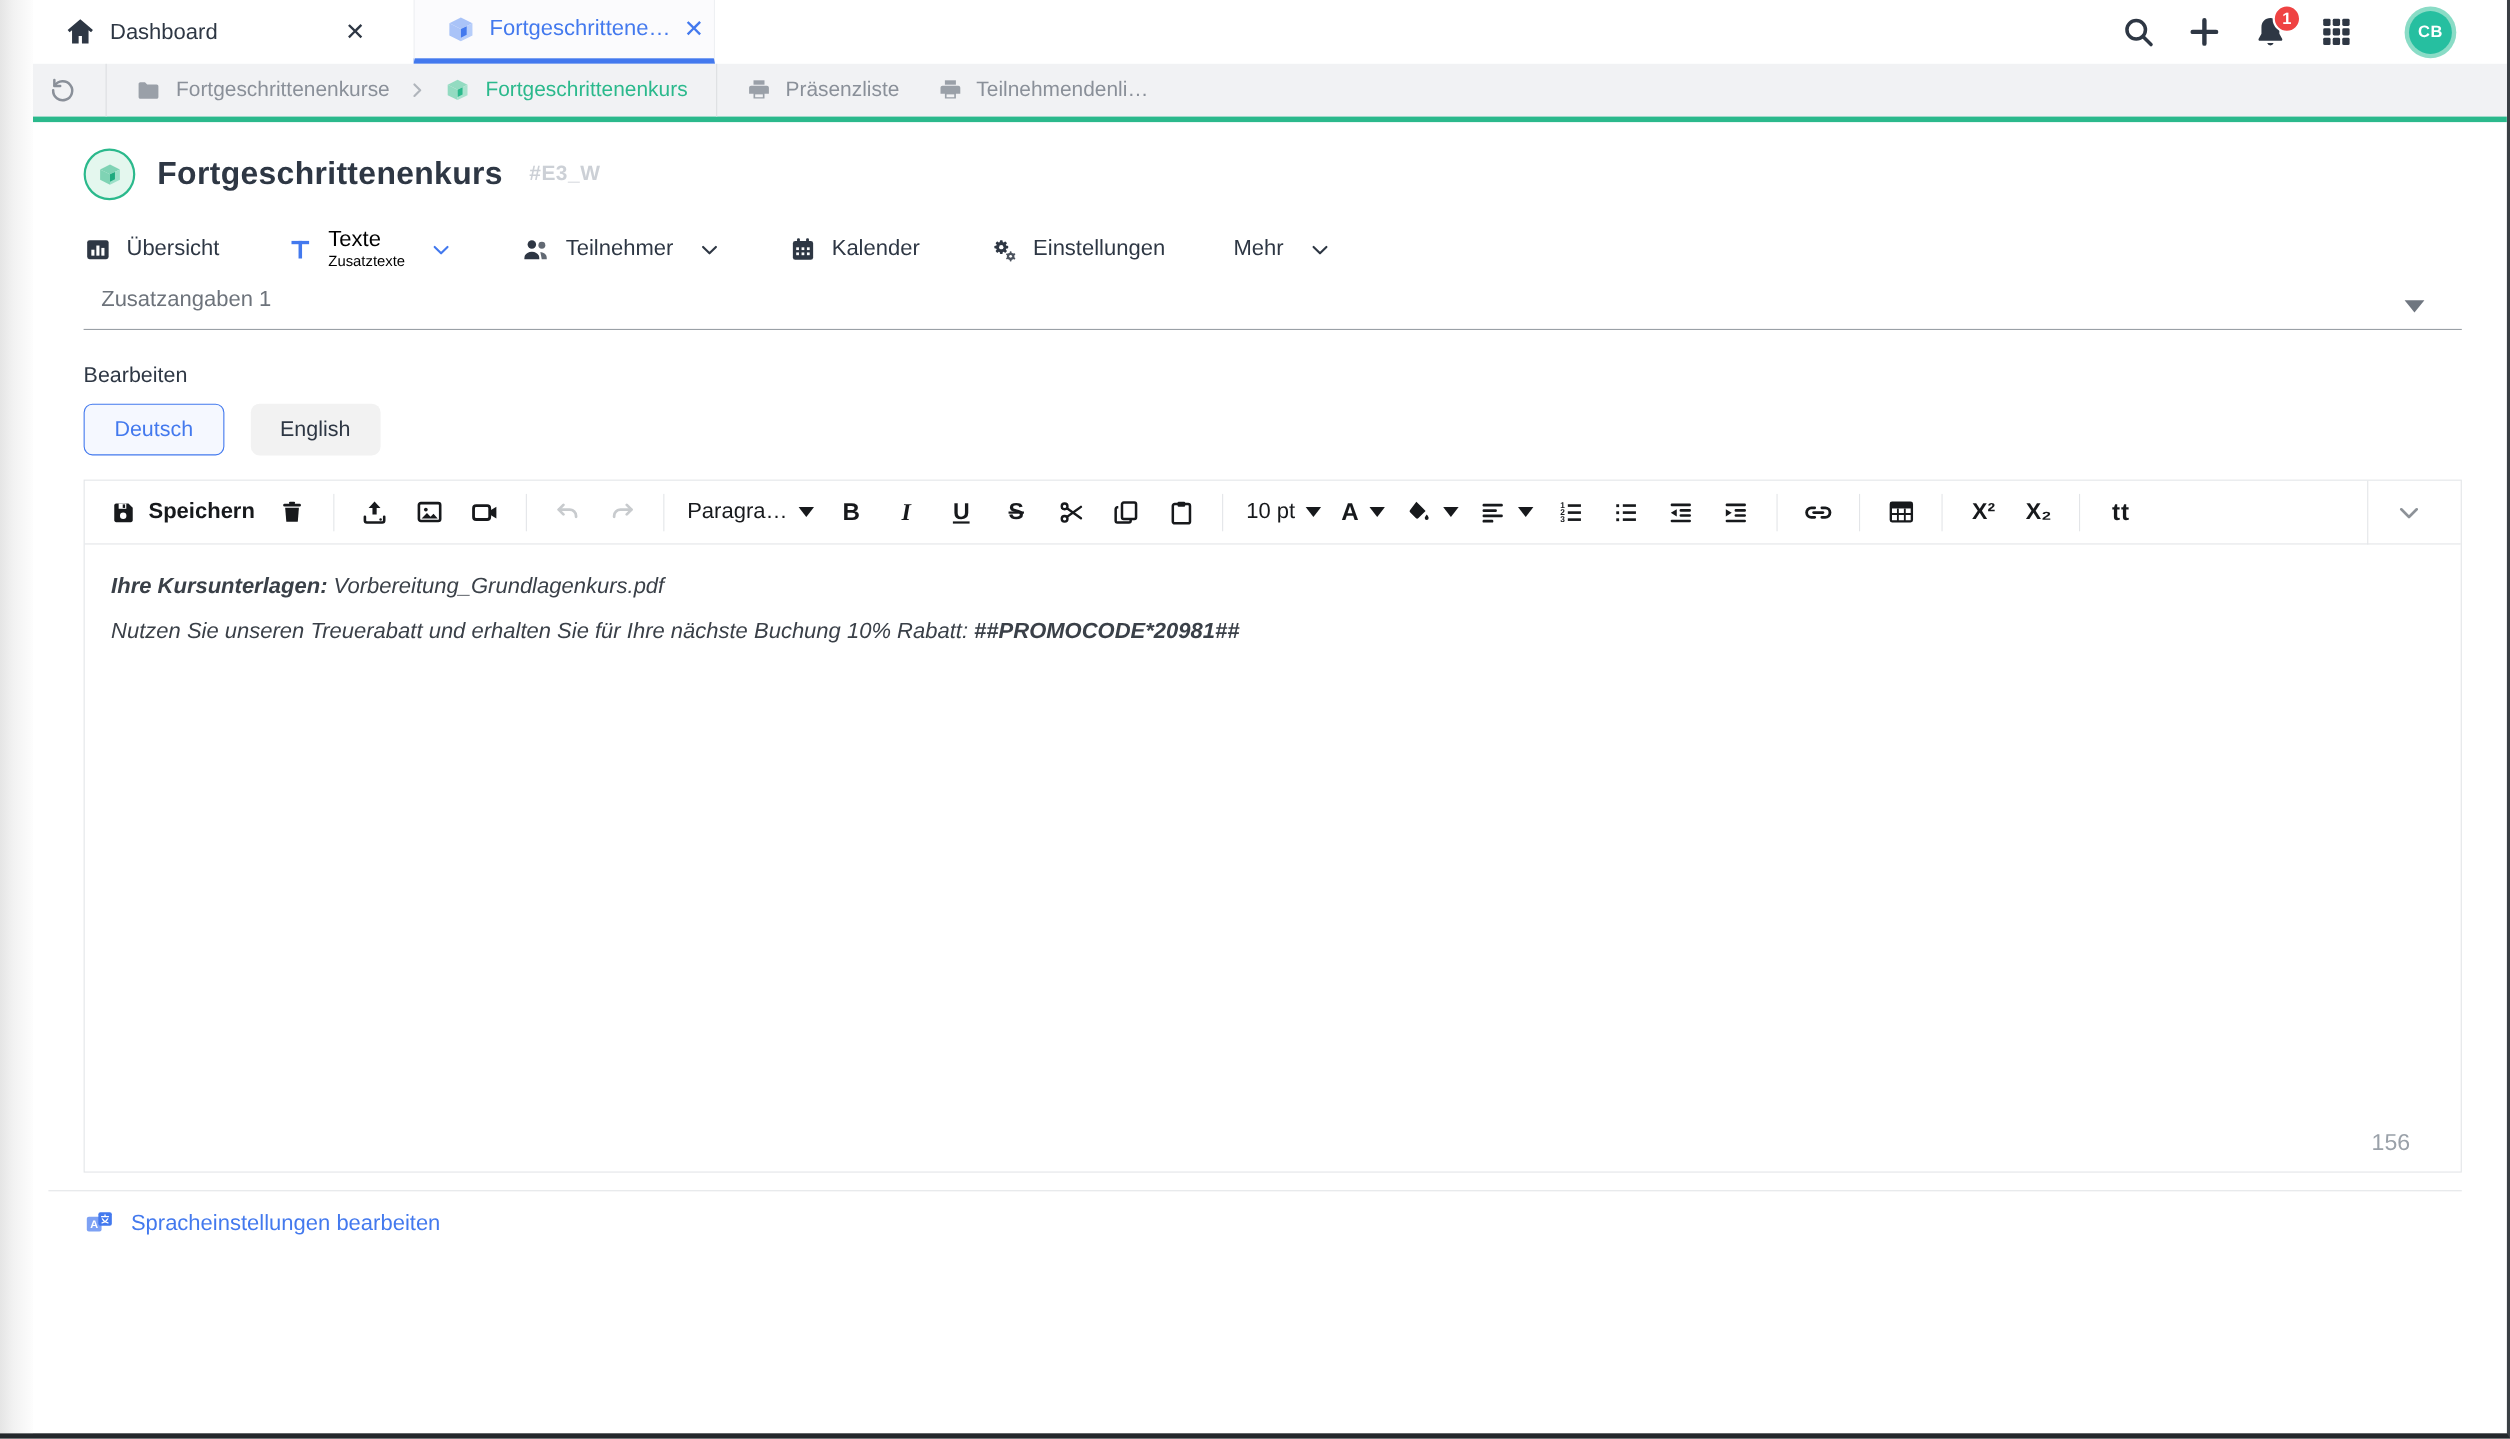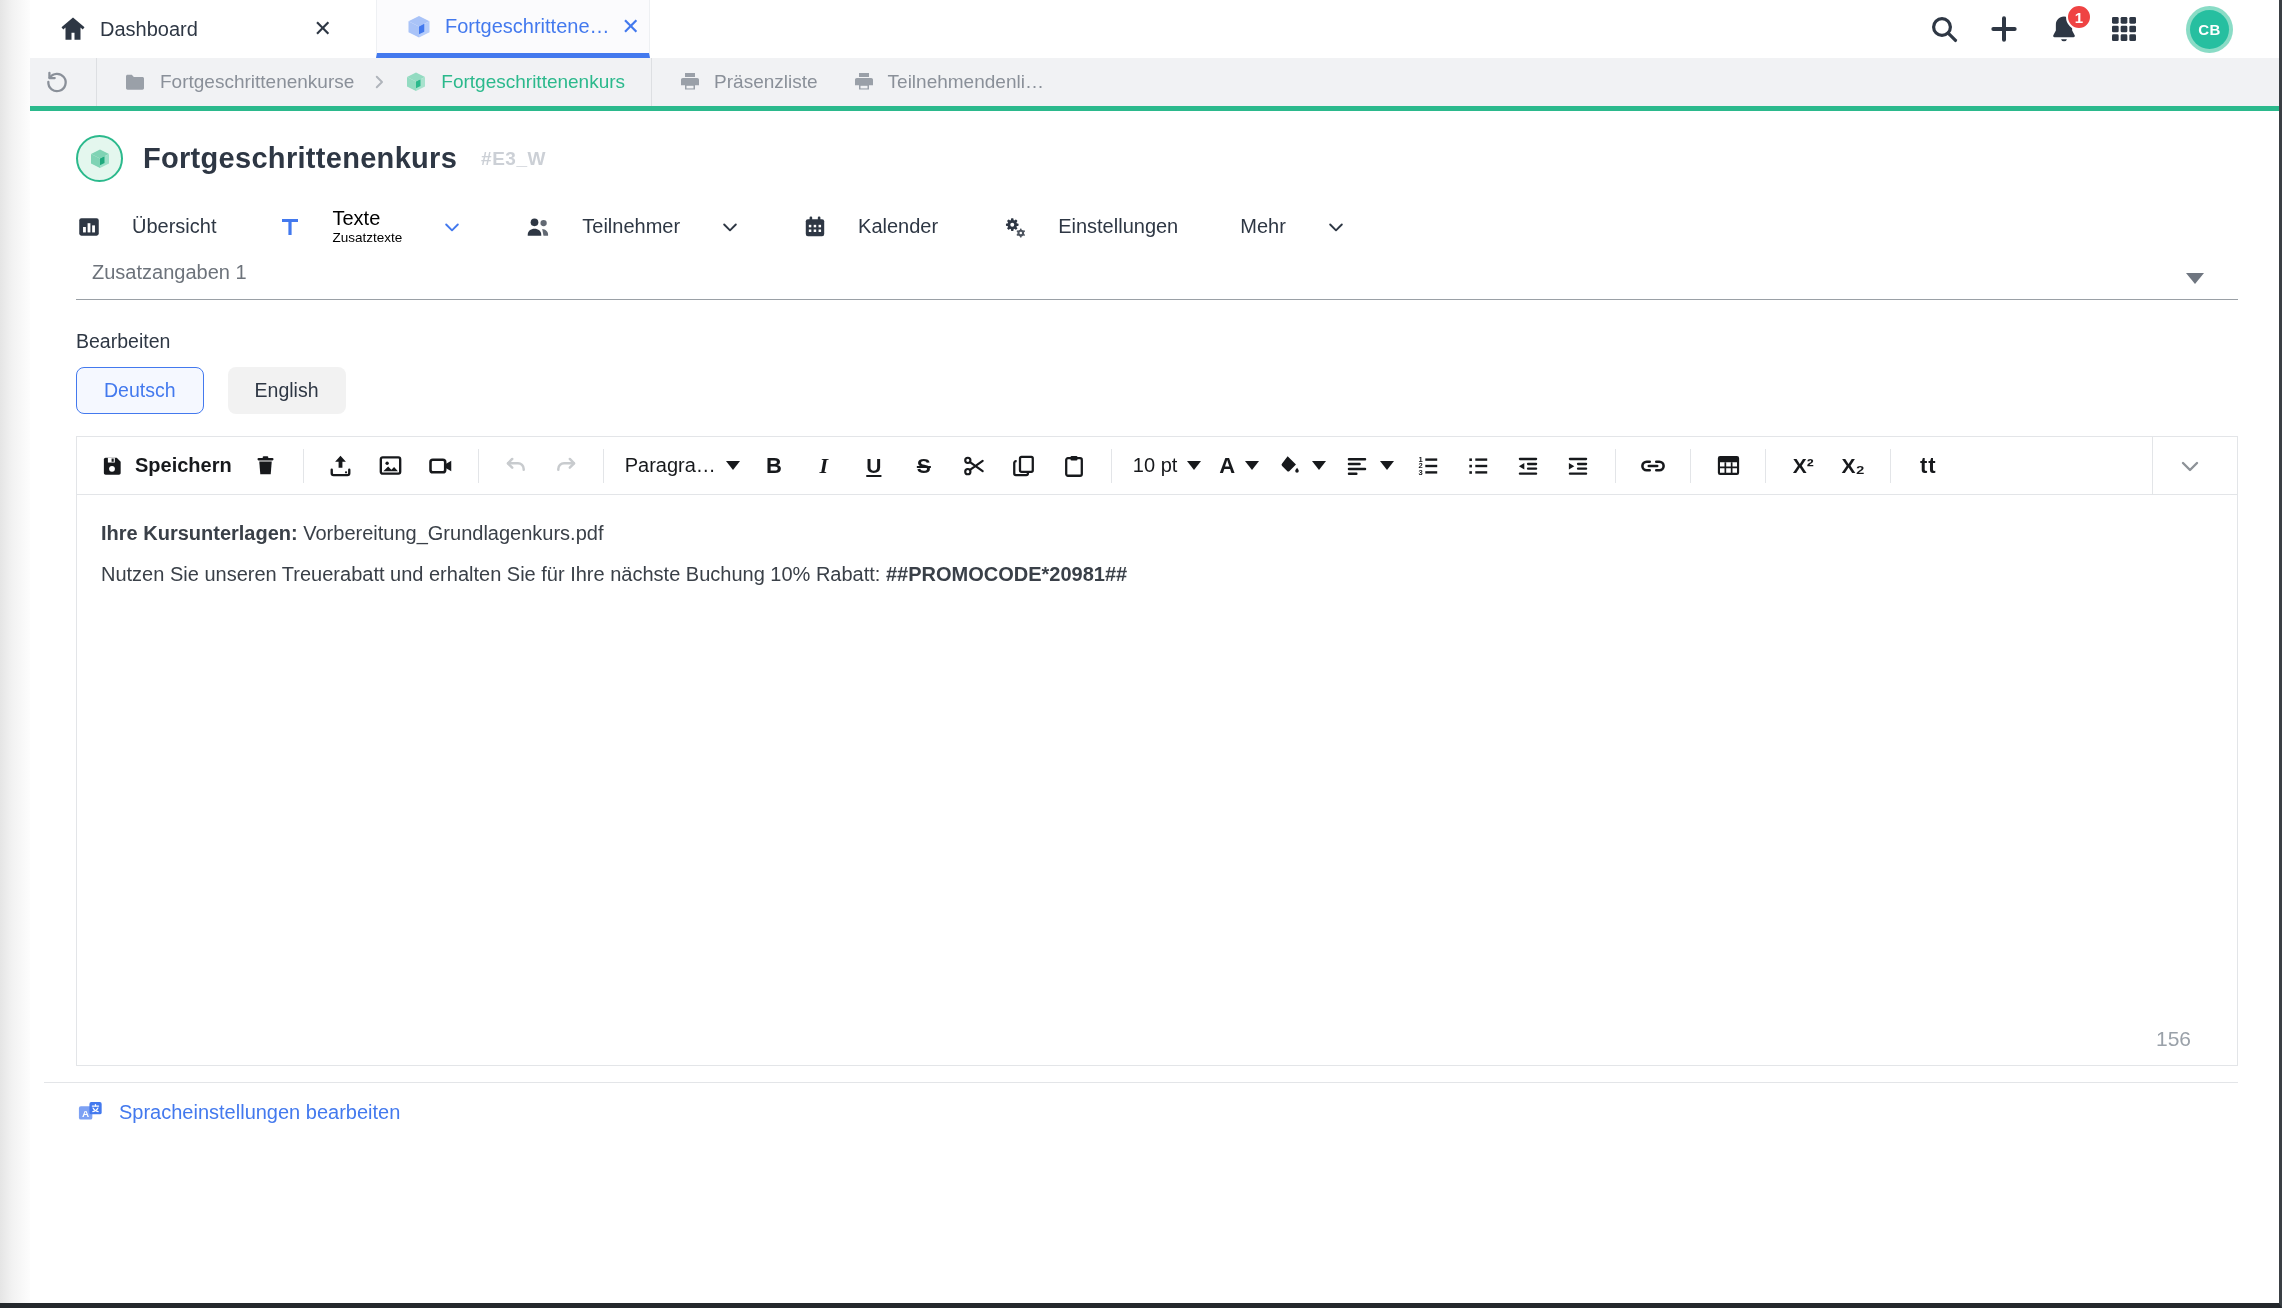--- a/index.html
+++ b/index.html
@@ -45,21 +45,21 @@
 
   
   .content{ padding:0 41px 0 76px; position:relative; z-index:5;}
   .title-row{ margin-top:24px; display:flex; align-items:center; gap:20px;}
   .course-icon{ width:47px; height:47px; border-radius:50%; background:#e4f7ee; border:2px solid #2bb98c;
     display:flex; align-items:center; justify-content:center;}
   .page-title{ font-size:29px; font-weight:bold; color:#2e3744; letter-spacing:.3px;}
   .page-badge{ font-size:19px; font-weight:bold; color:#ccd0d6; margin-left:4px; letter-spacing:.5px;}
 
   .nav-row{ margin-top:26px; display:flex; align-items:center; gap:62px; font-size:20px;}
-  .nav-item{ display:flex; align-items:center; gap:30px; cursor:pointer; color:#2e3744;justify-content:space-between;}
+  .nav-item{ display:flex; align-items:center; gap:13px; cursor:pointer; color:#2e3744;justify-content:space-between;}
   .nav-item.active{ color:#000000; }
   .nav-stack{ display:flex; flex-direction:column; line-height:1.05;}
   .nav-sub{ font-size:13.5px; margin-top:2px;}
   .nav-caret{ margin-left:10px; }
 
   .field-label{ margin-top:32px; font-size:19.5px; color:#2e3744;}
   .select{ margin-top:16px; display:flex; align-items:flex-end; justify-content:space-between;
     border-bottom:1px solid #9aa0a6; padding:0 34px 15px 16px; cursor:pointer;}
   .select-value{ font-size:20px; color:#6d737b; }
 
@@ -86,21 +86,21 @@
   .glyph-script{ font-size:21px; font-weight:bold;}
   .glyph-tt{ font-size:22px; font-weight:bold; letter-spacing:1px;}
   .tsep{ width:1px; height:34px; background:#e3e5e8; margin:0 9px; flex:none;}
   .tsep-tall{ width:1px; height:58px; background:#e3e5e8; margin-left:auto; flex:none;}
   .tbtn-more{ width:62px; color:#8d9298;}
   .caret-down{ width:0; height:0; border-left:7px solid transparent; border-right:7px solid transparent;
     border-top:9px solid #17191c; flex:none;}
   .caret-grey{ border-top-color:#6f7680; border-left-width:9px; border-right-width:9px; border-top-width:11px;}
 
   .editor-body{ height:570px; padding:24px 24px 0 24px; position:relative; font-size:20px; color:#3a4048; line-height:1.4;}
-  .editor-body p{ margin-bottom:13px; }
+  .editor-body p{ margin-bottom:13px;font-style:italic; }
   .char-count{ position:absolute; right:46px; bottom:12px; font-size:21px; color:#9aa1a9;}
 
   .divider-row{ margin:16px 0 0 -32px; height:1px; background:#e3e5e8;}
   .footer-link{ margin-top:15px; display:flex; align-items:center; gap:15px; color:#4379ee;
     font-size:20px; cursor:pointer; width:max-content;}
 </style>
 </head>
 <body>
 
 <div class="screen">

